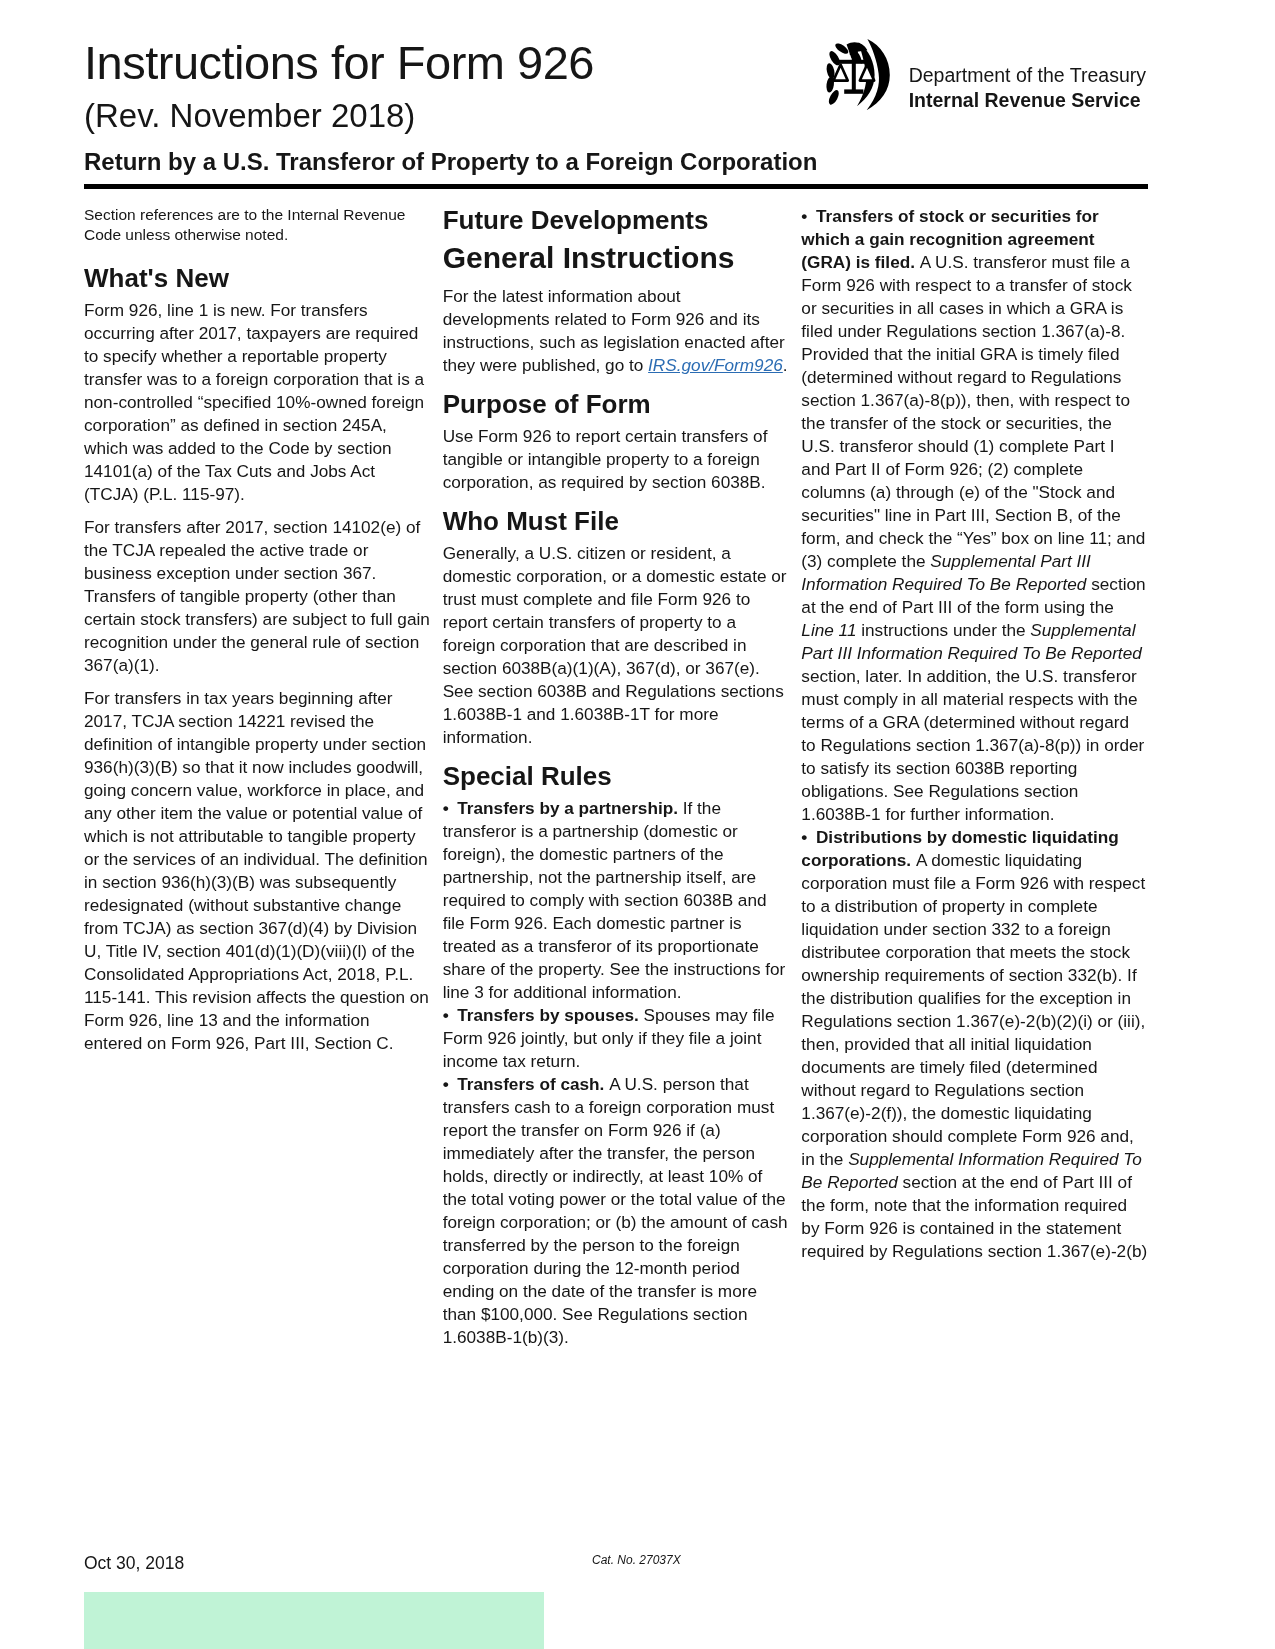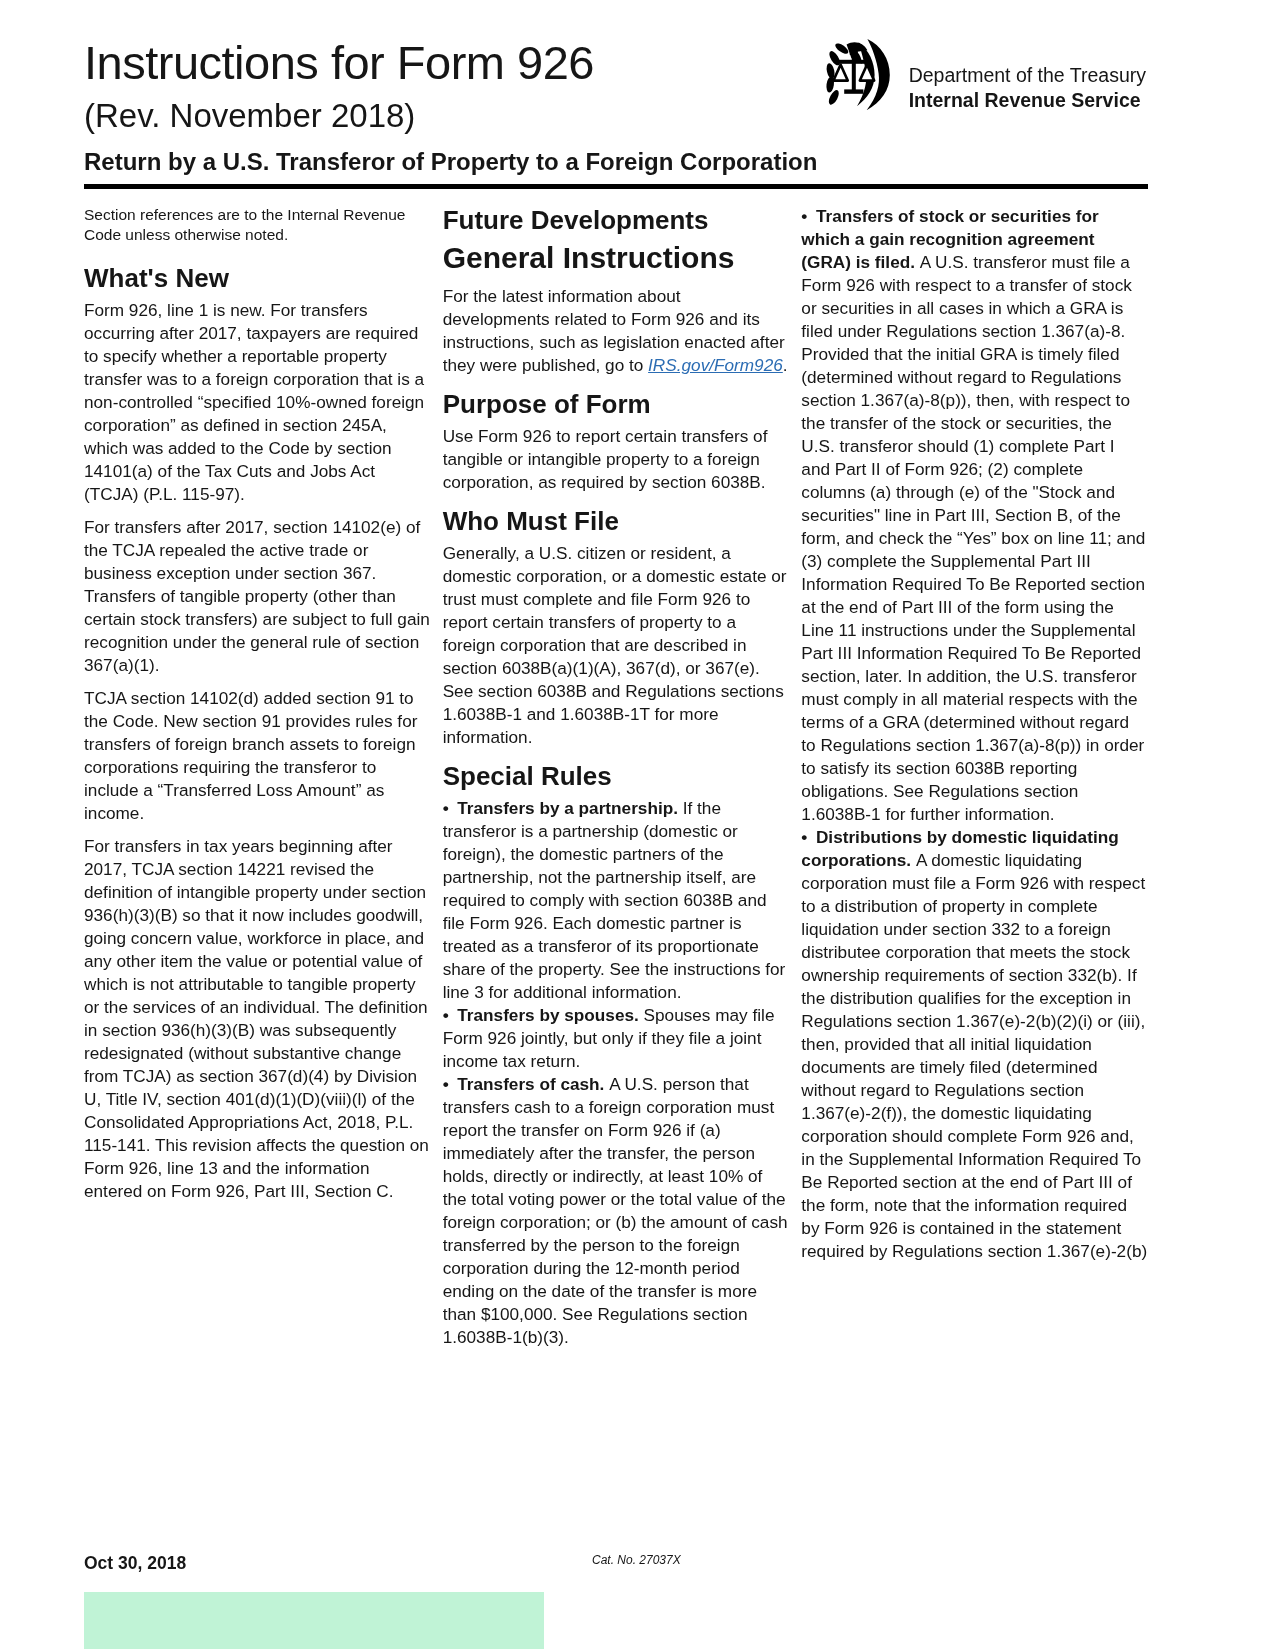--- a/index.html
+++ b/index.html
@@ -35,24 +35,24 @@
   .col{min-width:0;}
   .blk{margin:0;}
   .blk-intro{font-size:15.5px;line-height:20px;margin-bottom:18px;}
   .blk-h1{font-size:30px;line-height:34px;font-weight:bold;margin-bottom:10px;}
   .blk-h2{font-size:26px;line-height:30px;font-weight:bold;margin-top:12px;margin-bottom:6px;}
   .col .blk-h2:first-child{margin-top:0;}
   .blk-p{font-size:17.2px;line-height:23px;margin-bottom:10px;}
   .blk-bullet{font-size:17.2px;line-height:23px;margin-bottom:0;}
   .bullet-glyph{font-weight:bold;}
   .run-bold{font-weight:bold;}
-  .run-italic{}
+  .run-italic{font-style:italic;}
   a.run-link{color:var(--link,#2b6cb3);font-style:italic;text-decoration:underline;}
   
-  .f-date{position:absolute;left:84px;top:1553px;font-size:17.5px;font-weight:bold;}
+  .f-date{position:absolute;left:84px;top:1553px;font-size:17.5px;font-weight:normal;}
   .f-cat{position:absolute;left:592px;top:1553px;font-size:12px;font-style:italic;}
   .highlight{
     position:absolute;left:84px;top:1592px;width:460px;height:57px;
     background:var(--highlight_block,#c0f3d6);
   }
   svg.logo{display:block;}
 </style>
 </head>
 <body>
 
@@ -92,21 +92,20 @@
     <div class="subtitle">Return by a U.S. Transferor of Property to a Foreign Corporation</div>
     <div class="header-rule"></div>
   </div>
 
   <div class="columns">
     <div class="col">
         <div class="blk blk-intro"><span>Section references are to the Internal Revenue Code unless otherwise noted.</span></div>
         <div class="blk blk-h2"><span>What's New</span></div>
         <div class="blk blk-p"><span>Form 926, line 1 is new. For transfers occurring after 2017, taxpayers are required to specify whether a reportable property transfer was to a foreign corporation that is a non-controlled “specified 10%-owned foreign corporation” as defined in section 245A, which was added to the Code by section 14101(a) of the Tax Cuts and Jobs Act (TCJA) (P.L. 115-97).</span></div>
         <div class="blk blk-p"><span>For transfers after 2017, section 14102(e) of the TCJA repealed the active trade or business exception under section 367. Transfers of tangible property (other than certain stock transfers) are subject to full gain recognition under the general rule of section 367(a)(1).</span></div>
-        <div class="blk blk-p"><span>TCJA section 14102(d) added section 91 to the Code. New section 91 provides rules for transfers of foreign branch assets to foreign corporations requiring the transferor to include a “Transferred Loss Amount” as income.</span></div>
         <div class="blk blk-p"><span>For transfers in tax years beginning after 2017, TCJA section 14221 revised the definition of intangible property under section 936(h)(3)(B) so that it now includes goodwill, going concern value, workforce in place, and any other item the value or potential value of which is not attributable to tangible property or the services of an individual. The definition in section 936(h)(3)(B) was subsequently redesignated (without substantive change from TCJA) as section 367(d)(4) by Division U, Title IV, section 401(d)(1)(D)(viii)(l) of the Consolidated Appropriations Act, 2018, P.L. 115-141. This revision affects the question on Form 926, line 13 and the information entered on Form 926, Part III, Section C.</span></div>
       </div>
     <div class="col">
         <div class="blk blk-h2"><span>Future Developments</span></div>
         <div class="blk blk-h1"><span>General Instructions</span></div>
         <div class="blk blk-p"><span>For the latest information about developments related to Form 926 and its instructions, such as legislation enacted after they were published, go to </span><a href="#" class="run-link">IRS.gov/Form926</a><span>.</span></div>
         <div class="blk blk-h2"><span>Purpose of Form</span></div>
         <div class="blk blk-p"><span>Use Form 926 to report certain transfers of tangible or intangible property to a foreign corporation, as required by section 6038B.</span></div>
         <div class="blk blk-h2"><span>Who Must File</span></div>
         <div class="blk blk-p"><span>Generally, a U.S. citizen or resident, a domestic corporation, or a domestic estate or trust must complete and file Form 926 to report certain transfers of property to a foreign corporation that are described in section 6038B(a)(1)(A), 367(d), or 367(e). See section 6038B and Regulations sections 1.6038B-1 and 1.6038B-1T for more information.</span></div>

